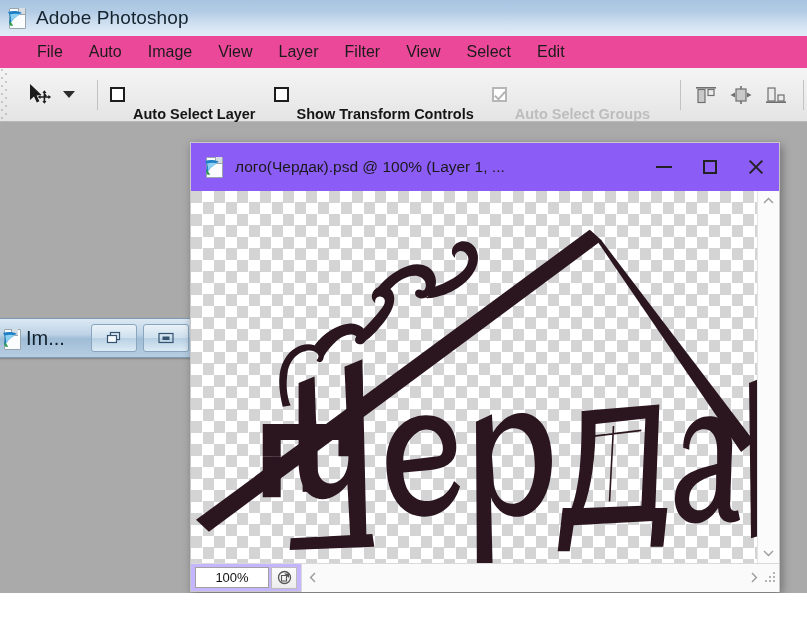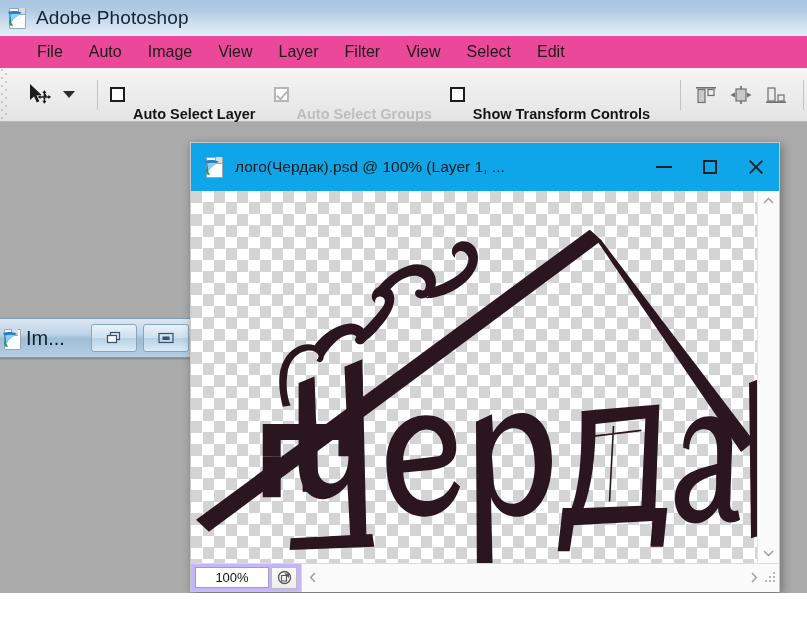--- a/index.html
+++ b/index.html
@@ -229,21 +229,21 @@
     height: 450px;
     background: #f0f0f0;
     border: 1px solid #c8c8c8;
     box-shadow: 2px 3px 9px rgba(0,0,0,.35);
     box-sizing: border-box;
     display: flex;
     flex-direction: column;
   }
   .doc-titlebar {
     height: 48px;
-    background: #0ea5e9;
+    background: #8b5cf6;
     display: flex;
     align-items: center;
     padding-left: 12px;
     box-sizing: border-box;
     flex: 0 0 auto;
   }
   .doc-titlebar .ps-icon { width: 22px; height: 22px; margin-right: 10px; }
   .doc-title {
     font-size: 15.5px;
     color: #1a1a1a;
@@ -399,27 +399,27 @@
     </div>
 
     <div class="opt-sep"></div>
 
     <div class="chk-wrap">
       <div class="chk-box"></div>
       <div class="chk-label">Auto Select Layer</div>
     </div>
 
     <div class="chk-wrap">
+      <div class="chk-box"></div>
+      <div class="chk-label">Show Transform Controls</div>
+    </div>
+
+    <div class="chk-wrap">
       <div class="chk-box disabled checked"></div>
       <div class="chk-label disabled">Auto Select Groups</div>
-    </div>
-
-    <div class="chk-wrap">
-      <div class="chk-box"></div>
-      <div class="chk-label">Show Transform Controls</div>
     </div>
 
     <div class="opt-sep"></div>
 
     <div class="align-group">
       <svg class="align-icn" viewBox="0 0 26 22">
         <rect x="3" y="3" width="20" height="1.6" fill="#6f6f6f"></rect>
         <rect x="5" y="5.5" width="7" height="13" fill="#c9c9c9" stroke="#6f6f6f" stroke-width="1.2"></rect>
         <rect x="15" y="5.5" width="6" height="6" fill="#ececec" stroke="#6f6f6f" stroke-width="1.2"></rect>
       </svg>

